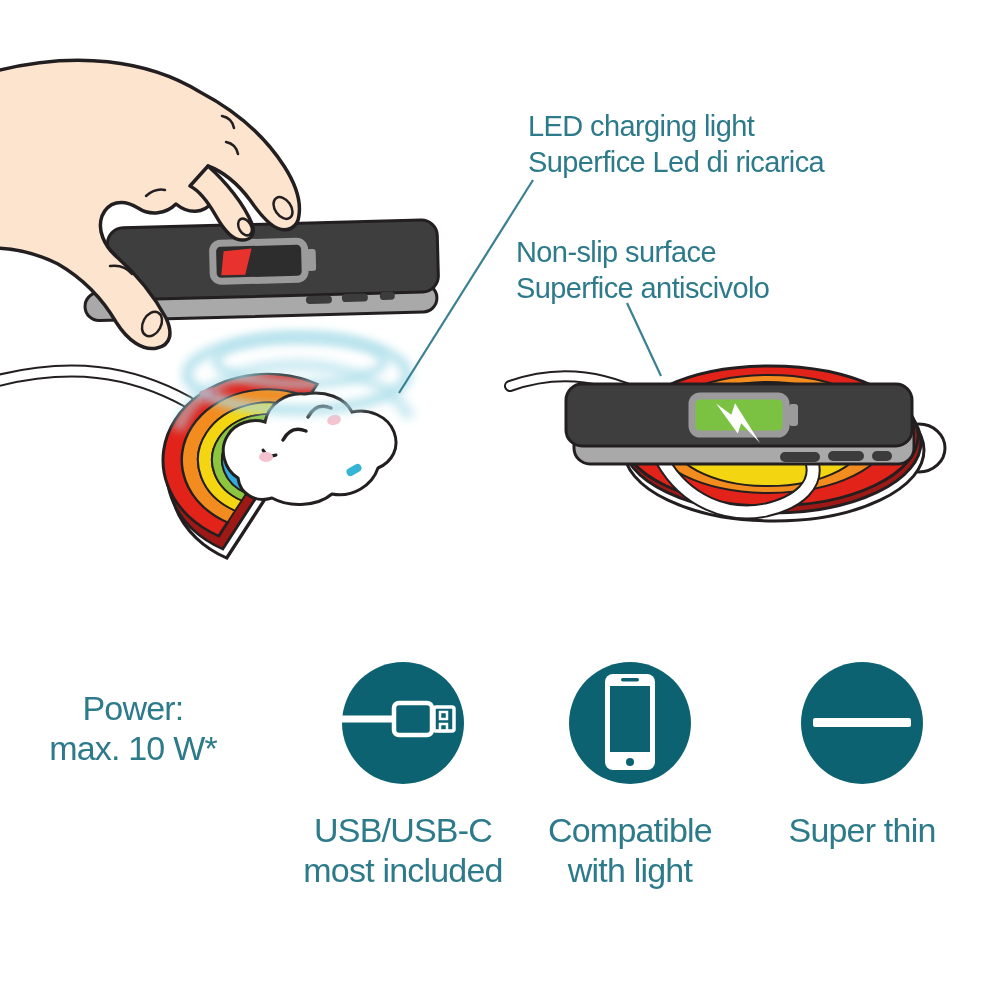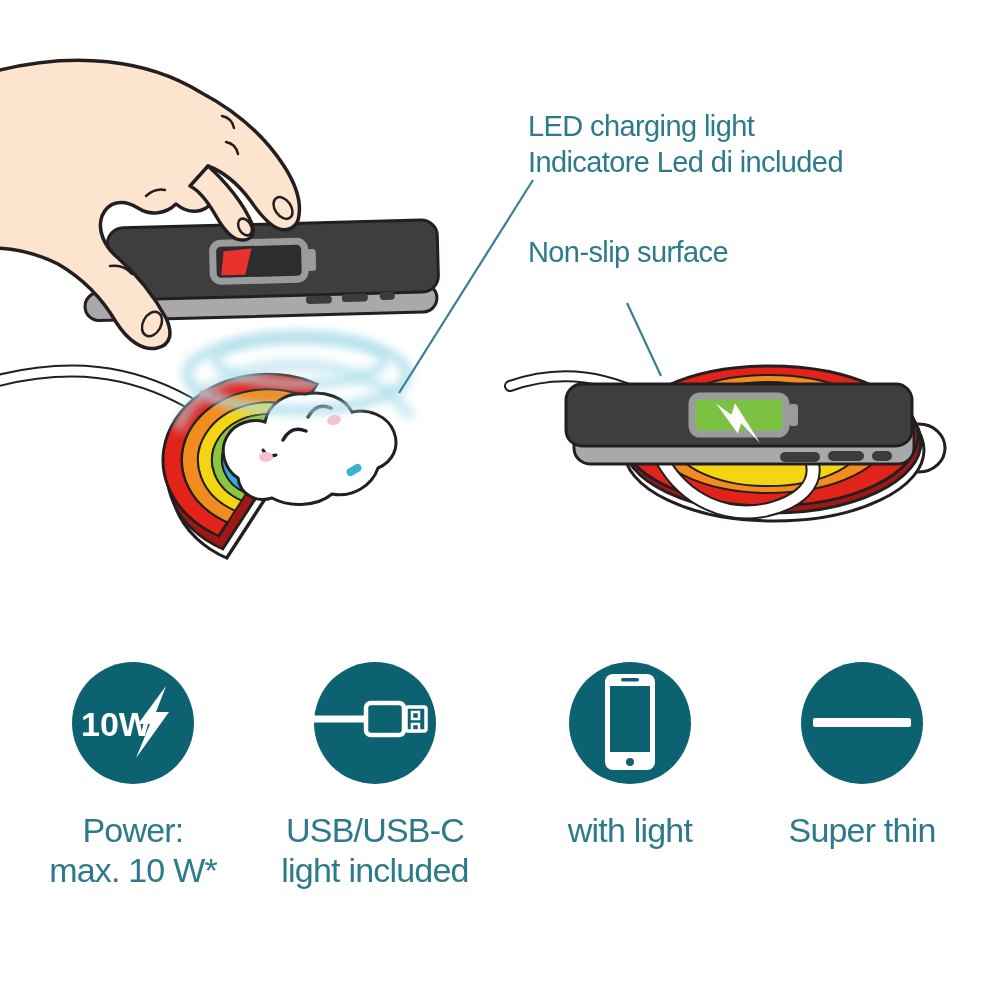--- a/index.html
+++ b/index.html
@@ -10,21 +10,21 @@
     --rainbow_red:#e2231a; --rainbow_dark_red:#9e1915; --rainbow_orange:#f28c1e;
     --rainbow_yellow:#f4d512; --rainbow_green:#8cc63f; --rainbow_blue:#33a9dc;
     --glow_blue:#a9dde9; --cheek_pink:#f5c3cf; --logo_red:#e30613; --led_cyan:#35b4d6;
   }
   html,body{margin:0;padding:0;background:#fff;}
   body{width:1000px;height:1000px;font-family:"Liberation Sans",sans-serif;overflow:hidden;}
   .canvas{position:relative;width:1000px;height:816px;background:#fff;}
   .illustration{position:absolute;left:0;top:0;}
   .callout{position:absolute;color:var(--teal_text,#2d7a8a);font-size:29px;line-height:36px;letter-spacing:-0.6px;}
   .callout-led{left:528px;top:108px;}
-  .callout-nonslip{left:528px;top:234px;}
+  .callout-nonslip{left:516px;top:234px;}
   .feature{position:absolute;top:662px;width:280px;transform:translateX(-50%);text-align:center;}
   .circle-icon{width:122px;height:122px;margin:0 auto;}
   .circle-icon svg{display:block;}
   .caption{margin-top:26px;color:var(--teal_text,#2d7a8a);font-size:34px;line-height:40px;letter-spacing:-0.8px;}
   .badge-text{font-family:"Liberation Sans",sans-serif;font-weight:bold;font-size:34px;fill:#fff;}
 </style>
 </head>
 <body>
 
 <div class="canvas">
@@ -162,70 +162,65 @@
         <path d="M 110 266 q 14 -2 22 8" style="fill:none;stroke-width:2.5"></path>
       </g>
     </g>
 
     <line x1="533" y1="180" x2="399" y2="393" style="stroke:var(--callout_line);stroke-width:2.2"></line>
     <line x1="627" y1="303" x2="661" y2="376" style="stroke:var(--callout_line);stroke-width:2.2"></line>
   </svg>
 
   <div class="callout callout-led">
     <div>LED charging light</div>
-    <div>Indicatore Led di included</div>
+    <div>Superfice Led di ricarica</div>
   </div>
   <div class="callout callout-nonslip">
     <div>Non-slip surface</div>
+    <div>Superfice antiscivolo</div>
   </div>
 
   <div>
 
     <div class="feature" style="left:133px">
-      <div class="circle-icon">
-        <svg viewBox="0 0 122 122" width="122" height="122">
-          <circle cx="61" cy="61" r="61" style="fill:var(--teal_circle)"></circle>
-          <text x="44" y="74" text-anchor="middle" class="badge-text">10W</text>
-          <path d="M 94 24 L 66 62 H 78 L 64 96 L 97 50 H 84 Z" style="fill:#fff"></path>
-        </svg>
-      </div>
       <div class="caption">
         <div>Power:</div>
         <div>max. 10 W*</div>
       </div>
     </div>
 
-    <div class="feature" style="left:375px">
+    <div class="feature" style="left:403px">
       <div class="circle-icon">
         <svg viewBox="0 0 122 122" width="122" height="122">
           <circle cx="61" cy="61" r="61" style="fill:var(--teal_circle)"></circle>
           <line x1="0" y1="57" x2="54" y2="57" style="stroke:#fff;stroke-width:7"></line>
           <rect x="52" y="41" width="38" height="32" rx="5" style="fill:none;stroke:#fff;stroke-width:4.5"></rect>
           <rect x="92" y="45" width="20" height="24" rx="2" style="fill:none;stroke:#fff;stroke-width:3.5"></rect>
           <rect x="98" y="50" width="7" height="7" style="fill:none;stroke:#fff;stroke-width:2.5"></rect>
           <rect x="98" y="62" width="7" height="7" style="fill:none;stroke:#fff;stroke-width:2.5"></rect>
         </svg>
       </div>
       <div class="caption">
         <div>USB/USB-C</div>
-        <div>light included</div>
+        <div>most included</div>
       </div>
     </div>
 
     <div class="feature" style="left:630px">
       <div class="circle-icon">
         <svg viewBox="0 0 122 122" width="122" height="122">
           <circle cx="61" cy="61" r="61" style="fill:var(--teal_circle)"></circle>
           <rect x="36" y="12" width="50" height="96" rx="8" style="fill:#fff"></rect>
           <rect x="41" y="24" width="40" height="66" style="fill:var(--teal_circle)"></rect>
           <rect x="52" y="16" width="18" height="3.5" rx="1.75" style="fill:var(--teal_circle)"></rect>
           <circle cx="61" cy="100" r="4" style="fill:var(--teal_circle)"></circle>
         </svg>
       </div>
       <div class="caption">
+        <div>Compatible</div>
         <div>with light</div>
       </div>
     </div>
 
     <div class="feature" style="left:862px">
       <div class="circle-icon">
         <svg viewBox="0 0 122 122" width="122" height="122">
           <circle cx="61" cy="61" r="61" style="fill:var(--teal_circle)"></circle>
           <rect x="12" y="56" width="98" height="9" rx="2" style="fill:#fff"></rect>
         </svg>

